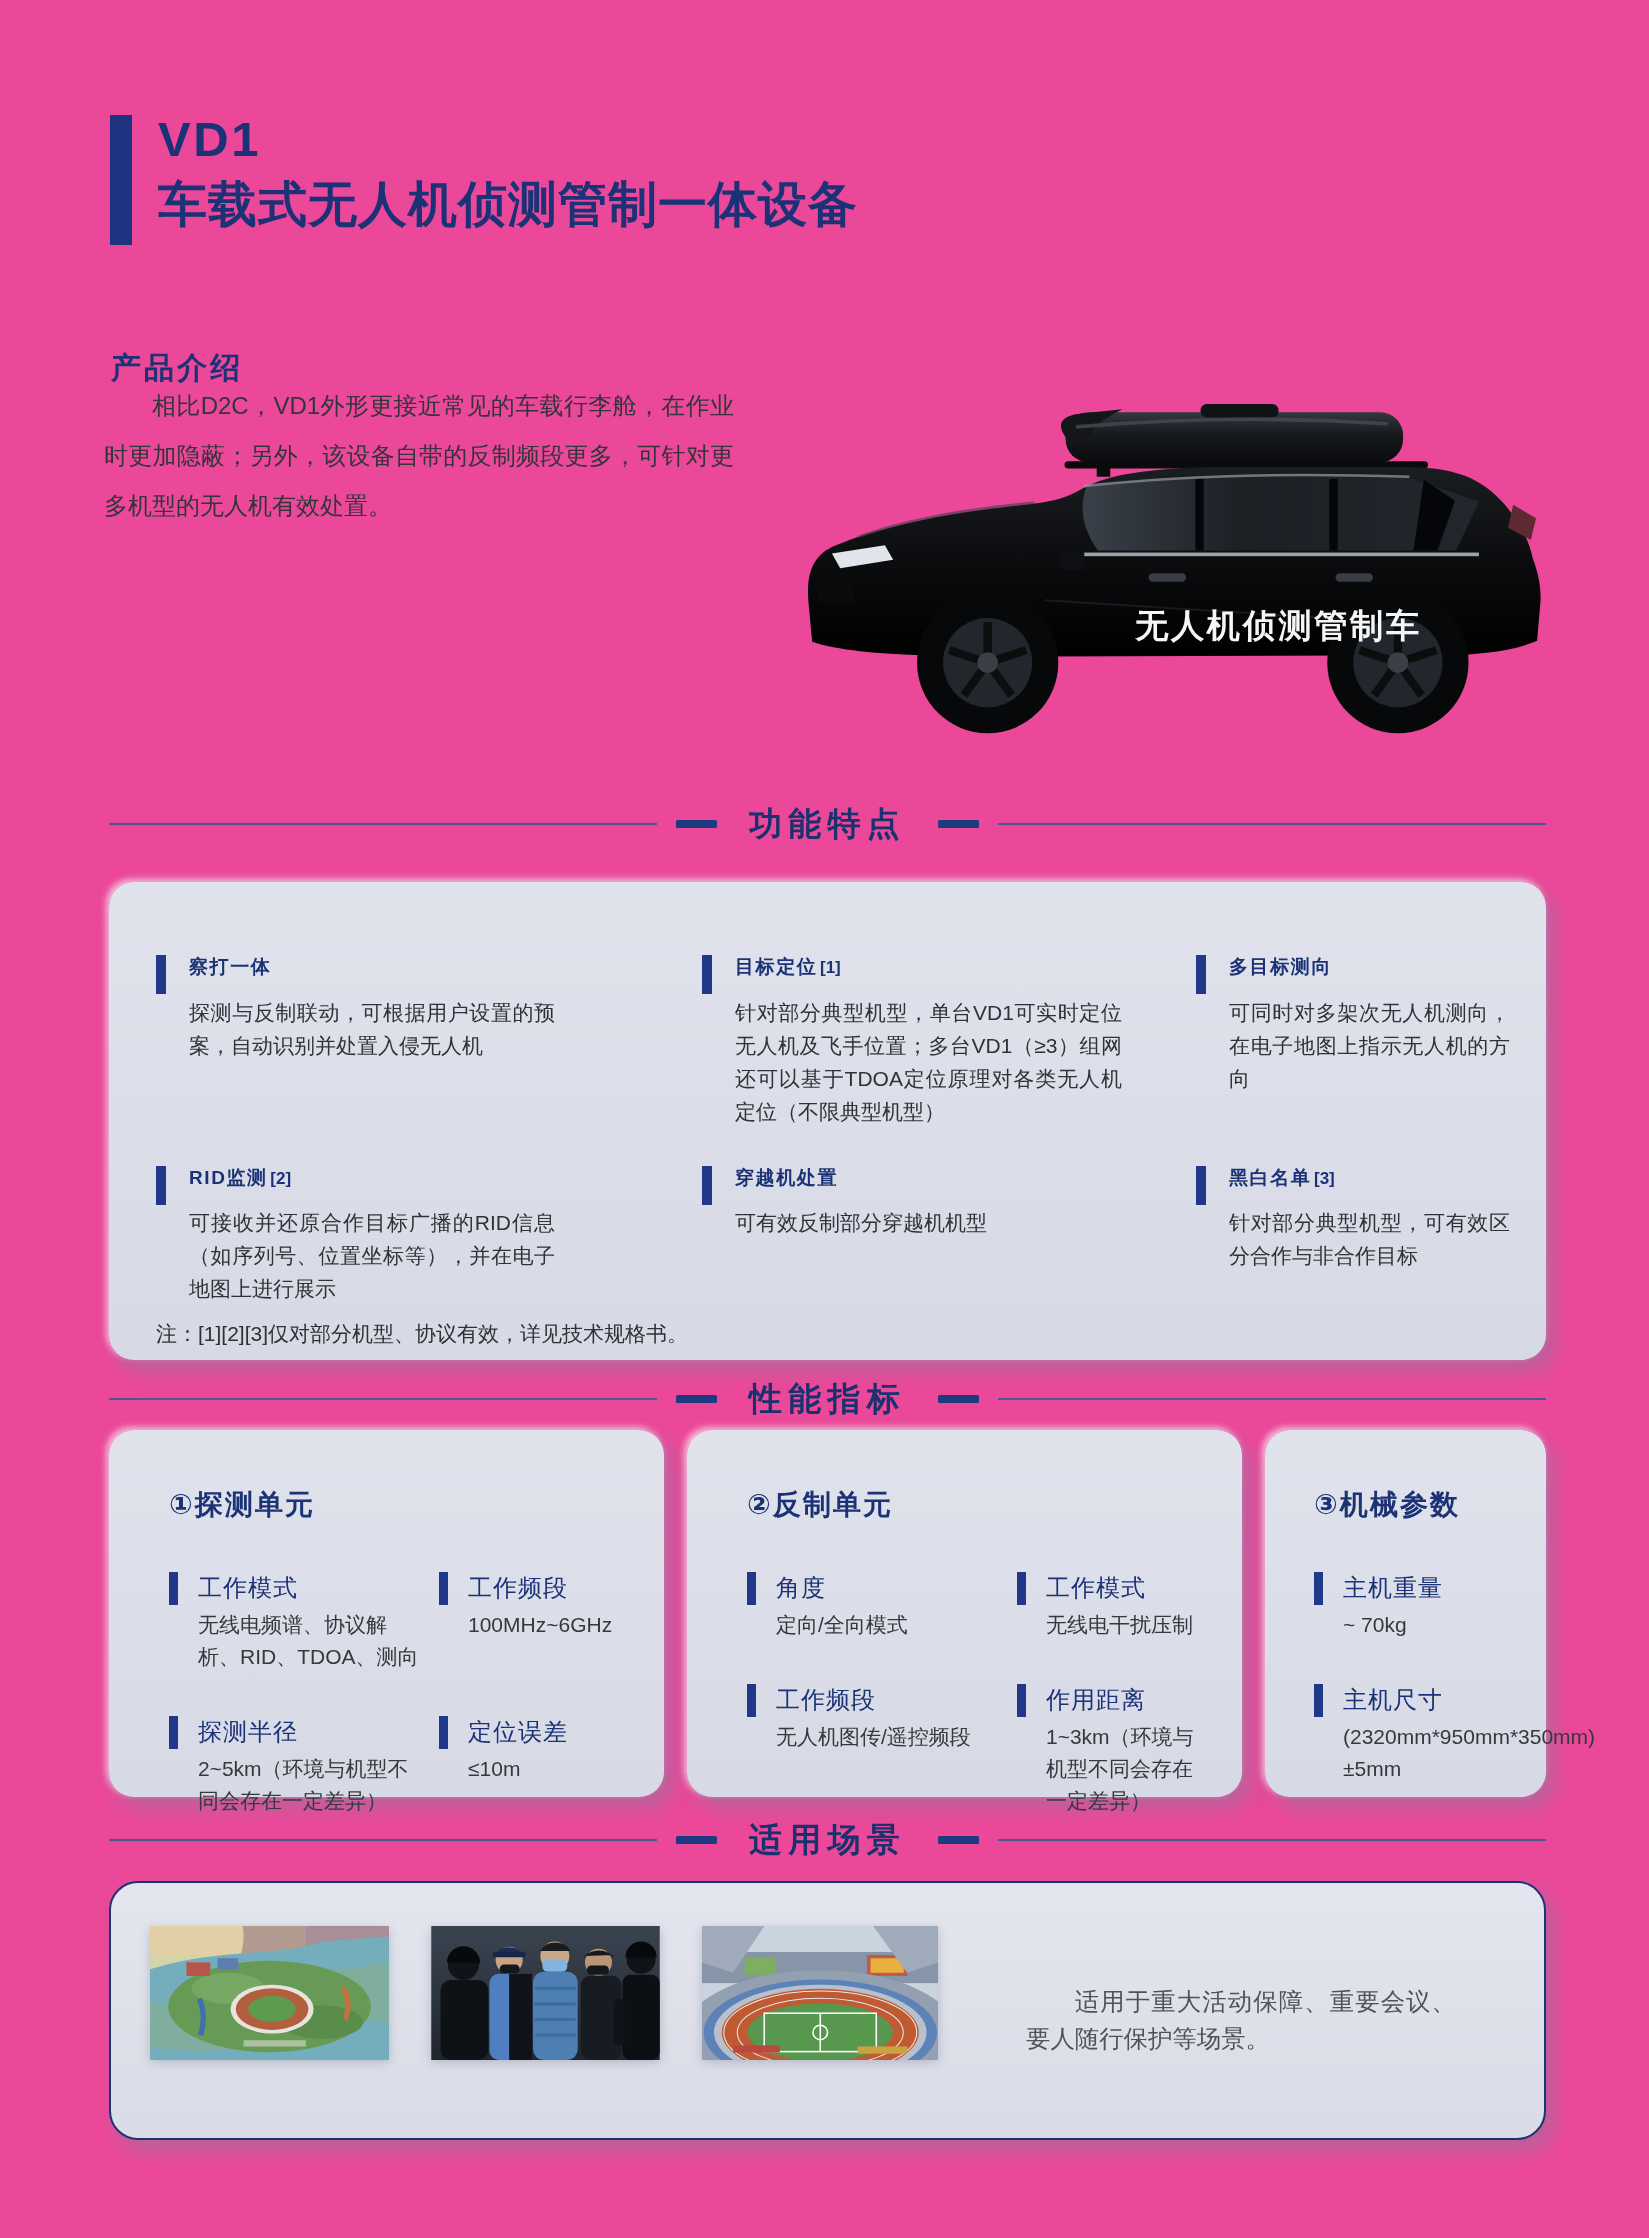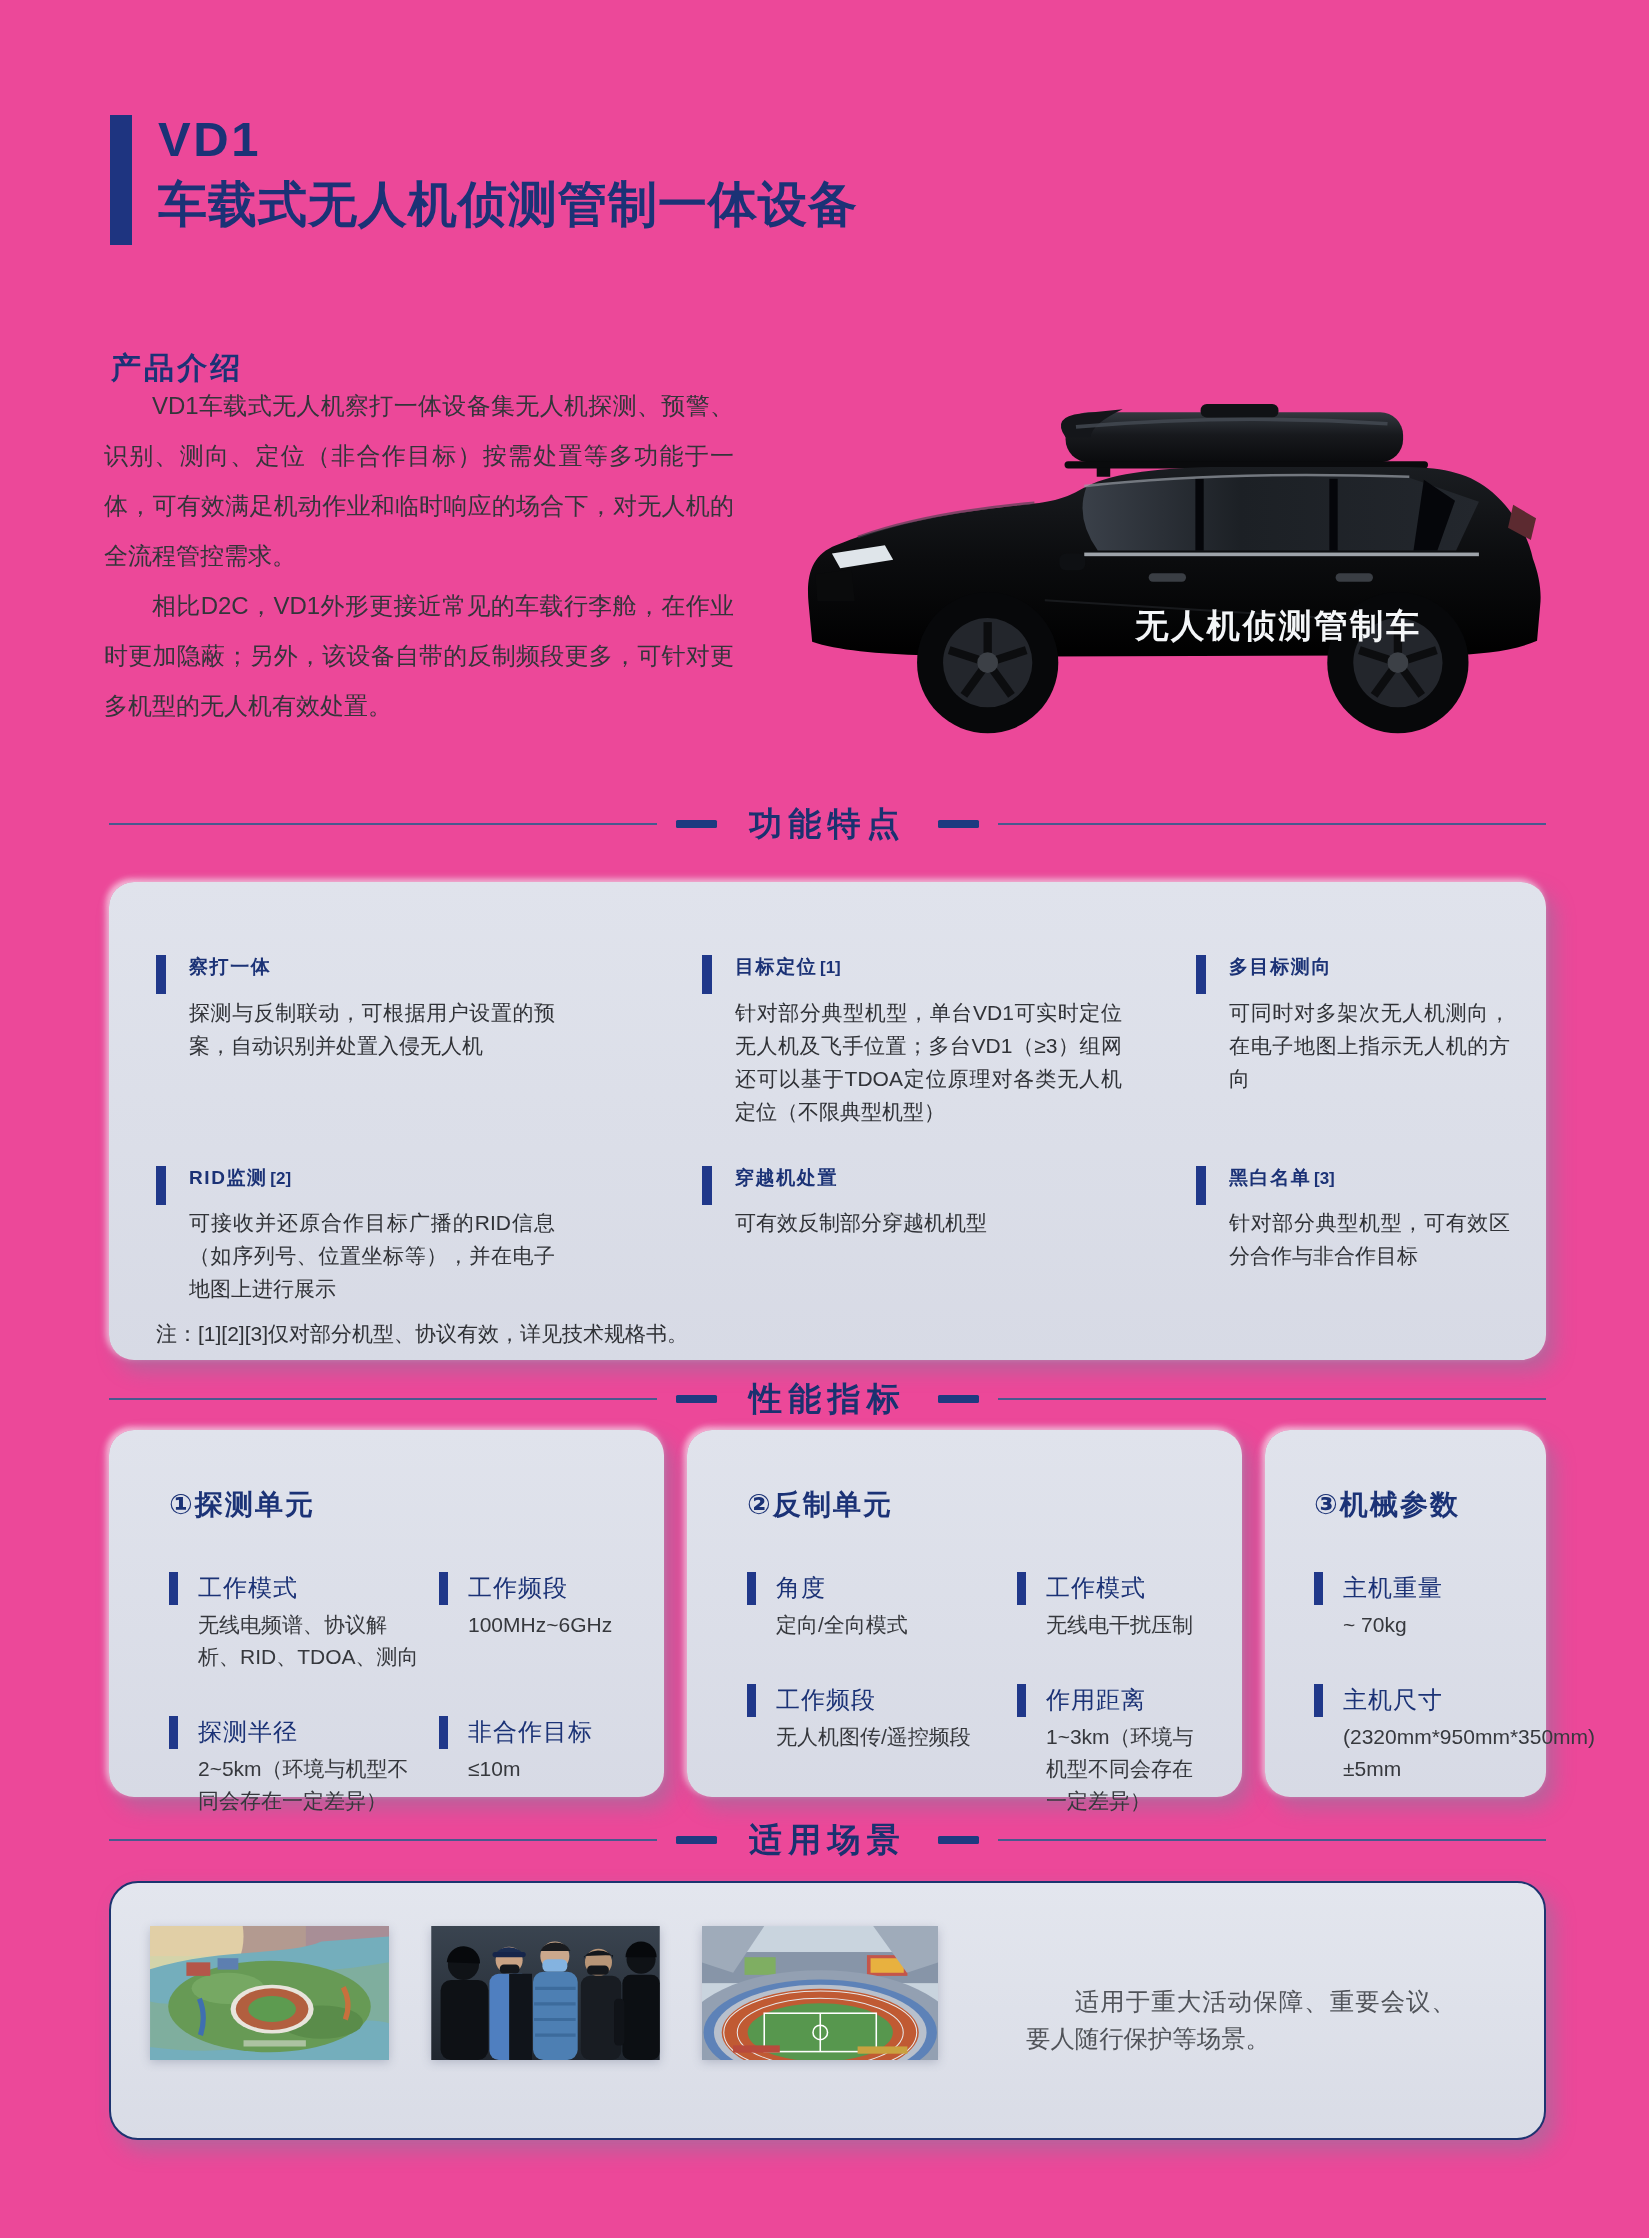--- a/index.html
+++ b/index.html
@@ -74,21 +74,20 @@
   <header class="title-block">
     <div class="title-accent"></div>
     <div>
       <div class="title-l1">VD1</div>
       <div class="title-l2">车载式无人机侦测管制一体设备</div>
     </div>
   </header>
 
   <h2 class="intro-heading">产品介绍</h2>
   <div class="intro-text">
-    <p>VD1车载式无人机察打一体设备集无人机探测、预警、识别、测向、定位（非合作目标）按需处置等多功能于一体，可有效满足机动作业和临时响应的场合下，对无人机的全流程管控需求。</p>
     <p>相比D2C，VD1外形更接近常见的车载行李舱，在作业时更加隐蔽；另外，该设备自带的反制频段更多，可针对更多机型的无人机有效处置。</p>
   </div>
 
   <div class="car-wrap">
     <svg viewBox="0 0 1660 850" width="862" height="442">
       <defs>
         <linearGradient id="bodyGrad" x1="0" y1="0" x2="0" y2="1">
           <stop offset="0" stop-color="#1a1d21"></stop>
             <stop offset="0.5" stop-color="#0b0c0e"></stop>
             <stop offset="1" stop-color="#000000"></stop>
@@ -225,21 +224,21 @@
           <div class="spec-label">工作频段</div>
           <div class="spec-value">100MHz~6GHz</div>
         </div>
         <div class="spec">
           <span class="spec-bar"></span>
           <div class="spec-label">探测半径</div>
           <div class="spec-value">2~5km（环境与机型不同会存在一定差异）</div>
         </div>
         <div class="spec">
           <span class="spec-bar"></span>
-          <div class="spec-label">非合作目标</div>
+          <div class="spec-label">定位误差</div>
           <div class="spec-value">≤10m</div>
         </div>
       </div>
     </section>
 
     <section class="spec-panel spec-p2 panel">
       <div class="spec-panel-title">②反制单元</div>
       <div class="spec-grid">
         <div class="spec">
           <span class="spec-bar"></span>

